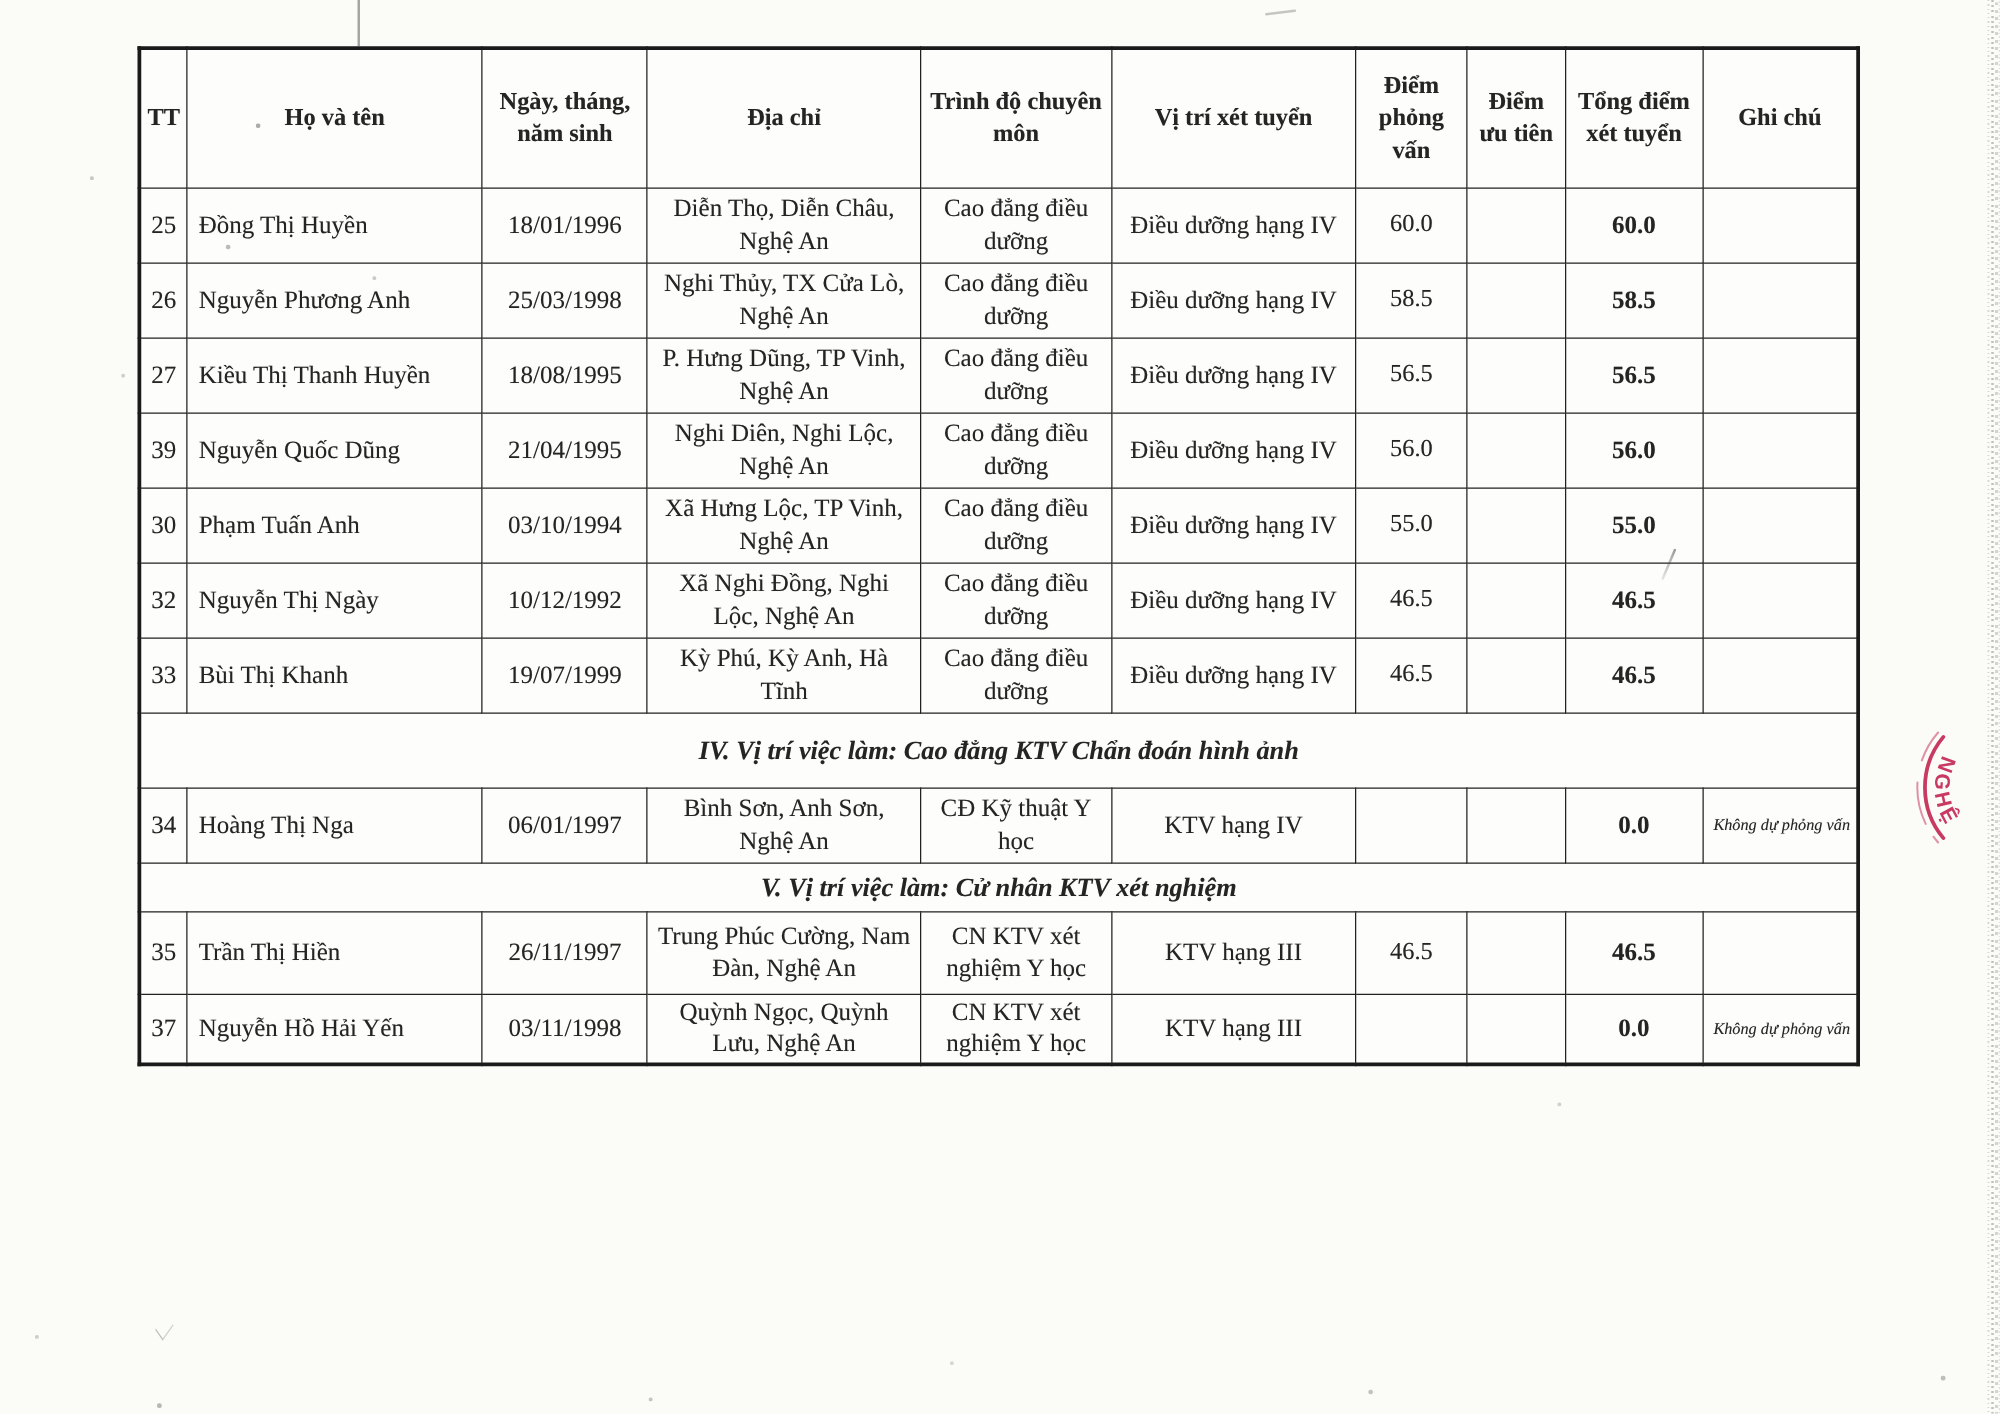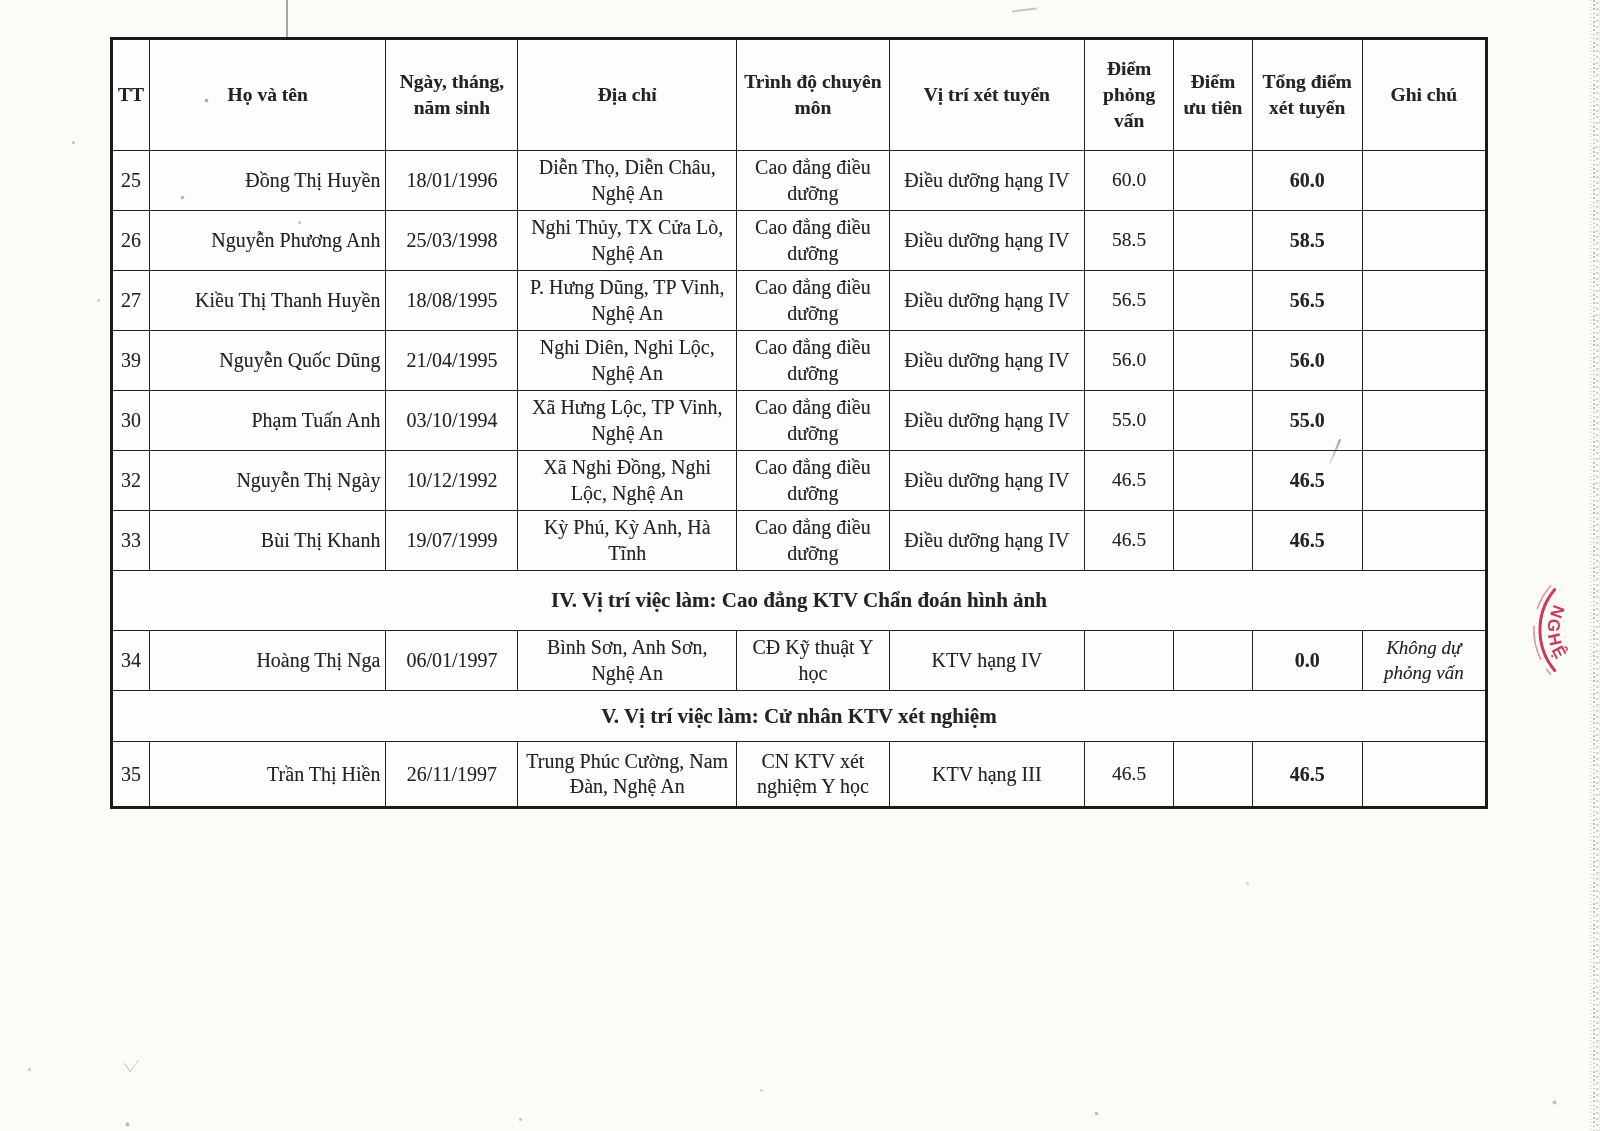--- a/index.html
+++ b/index.html
@@ -34,27 +34,27 @@
   tbody tr:nth-child(12){height:39px;}
   tbody tr:nth-child(13),
   tbody tr:nth-child(14),
   tbody tr:nth-child(15){height:72px;}
 
   col.c-tt{width:2.76%;}  col.c-name{width:17.2%;} col.c-dob{width:9.6%;}
   col.c-address{width:15.9%;} col.c-degree{width:11.1%;} col.c-position{width:14.2%;}
   col.c-interview{width:6.5%;} col.c-priority{width:5.7%;} col.c-total{width:8.0%;}
   col.c-note{width:9.04%;}
 
-  td.cell-name{text-align:right;padding-left:9px;}
+  td.cell-name{text-align:left;padding-left:9px;}
   td.cell-total{font-weight:bold;}
   td.cell-interview{font-size:19.5px;}
-  td.cell-note{font-style:italic;font-size:19px;line-height:1.3;}
+  td.cell-note{font-style:italic;font-size:13px;line-height:1.3;text-align:right;}
   td.section-cell{
-    font-weight:bold;font-size:21px;
-    padding:12px 8px;
+    font-weight:bold;font-style:italic;font-size:21px;
+    padding:0 8px;
   }
 
   
   .crease{
     position:absolute;left:286px;top:0;width:2px;height:38px;
     background:rgba(95,95,95,.55);
   }
   .edge-noise{
     position:absolute;right:0;top:0;width:12px;height:100%;
     background:
@@ -245,20 +245,32 @@
           <td class="cell-name">Trần Thị Hiền</td>
           <td class="cell-dob">26/11/1997</td>
           <td class="cell-address">Trung Phúc Cường, Nam Đàn, Nghệ An</td>
           <td class="cell-degree">CN KTV xét nghiệm Y học</td>
           <td class="cell-position">KTV hạng III</td>
           <td class="cell-interview">46.5</td>
           <td class="cell-priority"></td>
           <td class="cell-total">46.5</td>
           <td class="cell-note"></td>
         </tr>
+        <tr>
+          <td class="cell-tt">37</td>
+          <td class="cell-name">Nguyễn Hồ Hải Yến</td>
+          <td class="cell-dob">03/11/1998</td>
+          <td class="cell-address">Quỳnh Ngọc, Quỳnh Lưu, Nghệ An</td>
+          <td class="cell-degree">CN KTV xét nghiệm Y học</td>
+          <td class="cell-position">KTV hạng III</td>
+          <td class="cell-interview"></td>
+          <td class="cell-priority"></td>
+          <td class="cell-total">0.0</td>
+          <td class="cell-note">Không dự phỏng vấn</td>
+        </tr>
       </tbody>
     </table>
 
   <svg class="stamp" width="170" height="170" viewBox="0 0 170 170">
     <defs>
       <path id="stamp-text-path" d="M 40.9 49.6 A 55 55 0 0 0 40.9 120.4"></path>
     </defs>
     <path class="stamp-stroke" d="M 34.7 44.5 A 63 63 0 0 0 34.7 125.5" fill="none" stroke-width="3" stroke-linecap="round" stroke="#c42a55"></path>
     <path class="stamp-stroke" d="M 30.5 41 A 66.5 66.5 0 0 0 30.5 129" fill="none" stroke-width="1.6" opacity="0.55" stroke-dasharray="26 18 34 12" stroke-linecap="round" stroke="#c42a55"></path>
     <text class="stamp-text" fill="#c42a55">

